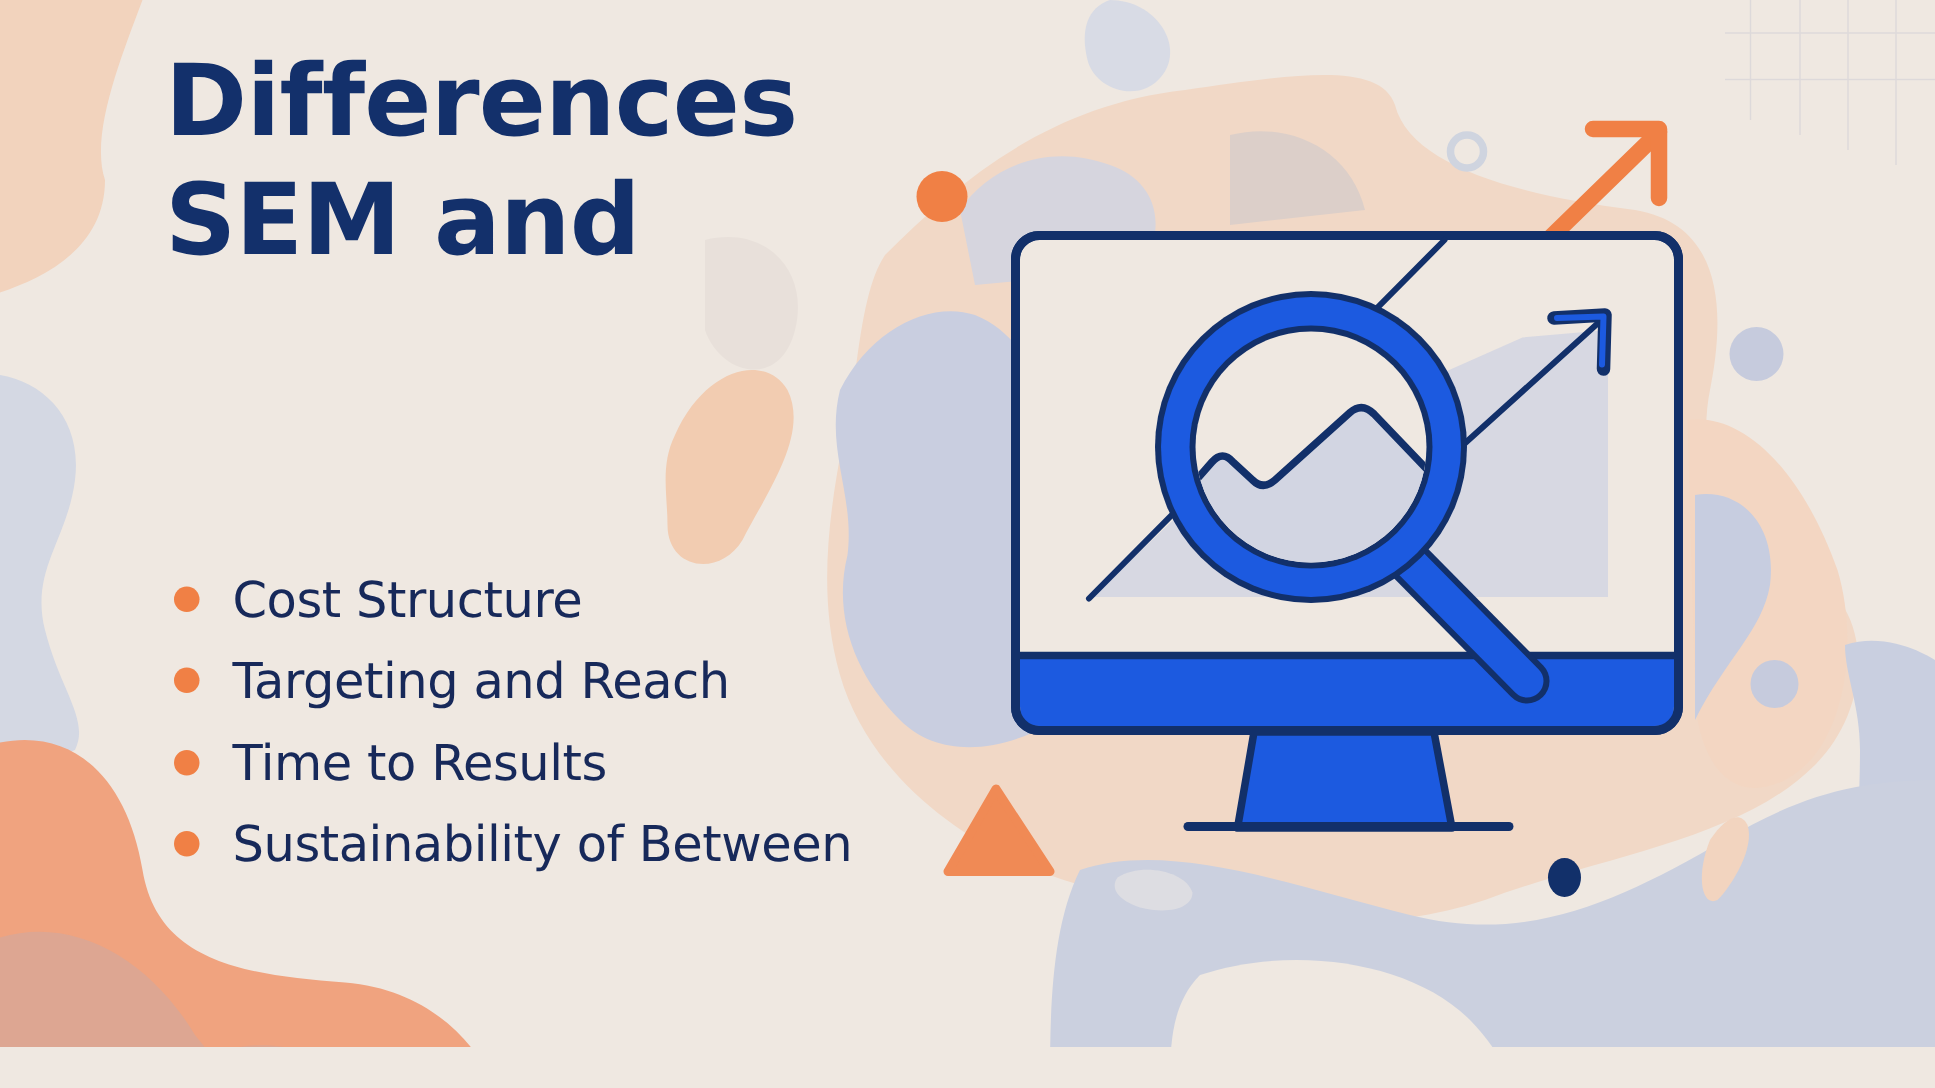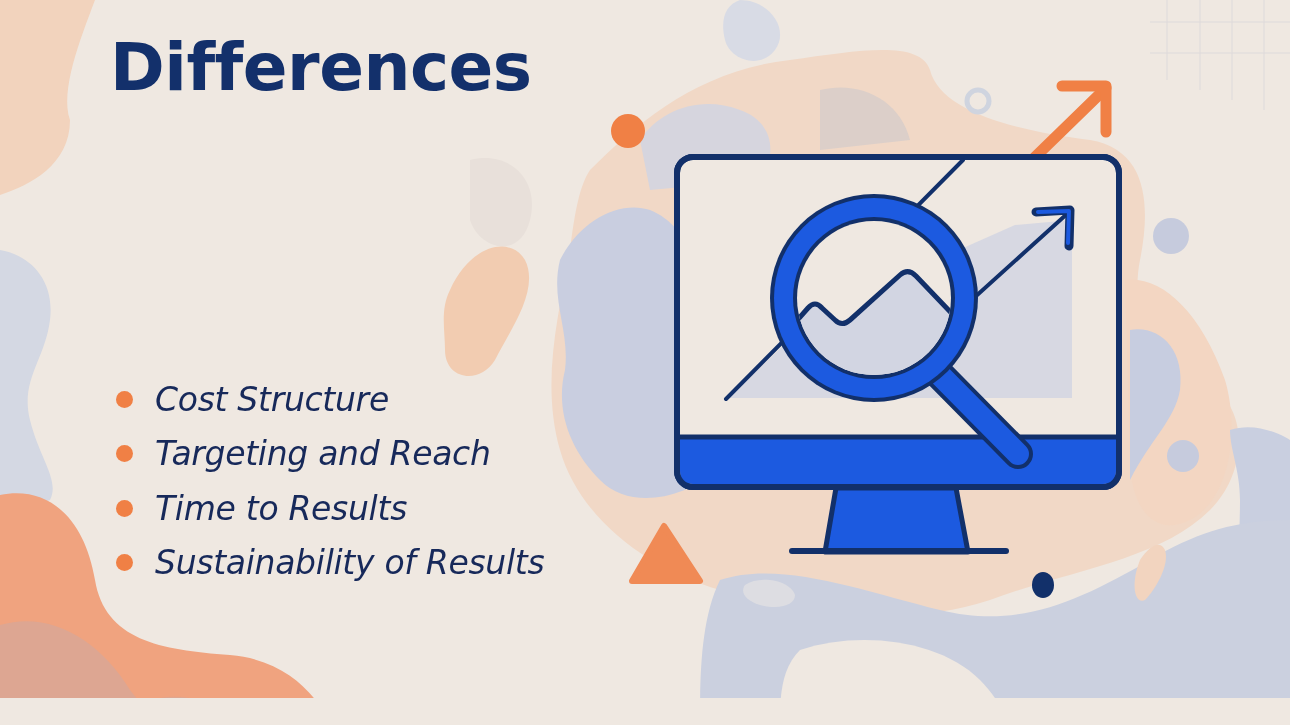--- a/index.html
+++ b/index.html
@@ -4,21 +4,21 @@
 <style>
   html, body { margin:0; padding:0; }
   body { width:1290px; height:725px; overflow:hidden; background:#efe8e1; font-family:"Liberation Sans", sans-serif; }
   .canvas { position:relative; width:1290px; height:698px; overflow:hidden; background:#efe8e1; }
   .bg { position:absolute; left:0; top:0; }
   .title { position:absolute; left:110px; top:28px; margin:0; font-family:"DejaVu Sans", sans-serif; font-weight:bold; font-size:66px; line-height:79px; color:#13306b; letter-spacing:-0.5px; }
   .title span { display:block; }
   .bullets { position:absolute; left:116px; top:372px; margin:0; padding:0; list-style:none; }
   .bullets li { display:flex; align-items:center; height:54.5px; }
   .dot { width:17px; height:17px; border-radius:50%; background:#f08045; margin-right:22px; flex:none; }
-  .bullet-text { font-family:"DejaVu Sans", sans-serif; font-size:33px; color:#17295a; letter-spacing:-0.3px;font-style:italic; }
+  .bullet-text { font-family:"DejaVu Sans", sans-serif; font-size:33px; color:#17295a; letter-spacing:-0.3px; }
   .illus { position:absolute; left:0; top:0; }
 </style>
 </head>
 <body>
 
 <div class="canvas">
 
   <svg class="bg" width="1290" height="725" viewBox="0 0 1290 725">
 
     <path d="M0,0 L95,0 C80,40 60,90 70,120 C70,165 30,185 0,195 Z" fill="#f2d3bd"></path>
@@ -56,38 +56,39 @@
       <line x1="1150" y1="53" x2="1290" y2="53"></line>
     </g>
 
     <circle cx="978" cy="101" r="11" fill="none" stroke="#cfd4df" stroke-width="5"></circle>
     <circle cx="1171" cy="236" r="18" fill="#c6cbdd"></circle>
     <circle cx="1183" cy="456" r="16" fill="#c6cbdd"></circle>
   </svg>
 
   <h1 class="title">
     <span>Differences</span>
+    <span>SEM and</span>
   </h1>
 
   <ul class="bullets">
     <li>
       <span class="dot"></span>
       <span class="bullet-text">Cost Structure</span>
     </li>
     <li>
       <span class="dot"></span>
       <span class="bullet-text">Targeting and Reach</span>
     </li>
     <li>
       <span class="dot"></span>
       <span class="bullet-text">Time to Results</span>
     </li>
     <li>
       <span class="dot"></span>
-      <span class="bullet-text">Sustainability of Results</span>
+      <span class="bullet-text">Sustainability of Between</span>
     </li>
   </ul>
 
   <svg class="illus" width="1290" height="725" viewBox="0 0 1290 725">
 
     <circle cx="628" cy="131" r="17" fill="#f08045"></circle>
     <path d="M664,526 L700,581 L632,581 Z" fill="#f08a55" stroke="#f08a55" stroke-width="6" stroke-linejoin="round"></path>
     <ellipse cx="1043" cy="585" rx="11" ry="13" fill="#12306a"></ellipse>
 
     <g stroke="#f08045" stroke-width="11" stroke-linecap="round" stroke-linejoin="round" fill="none">

